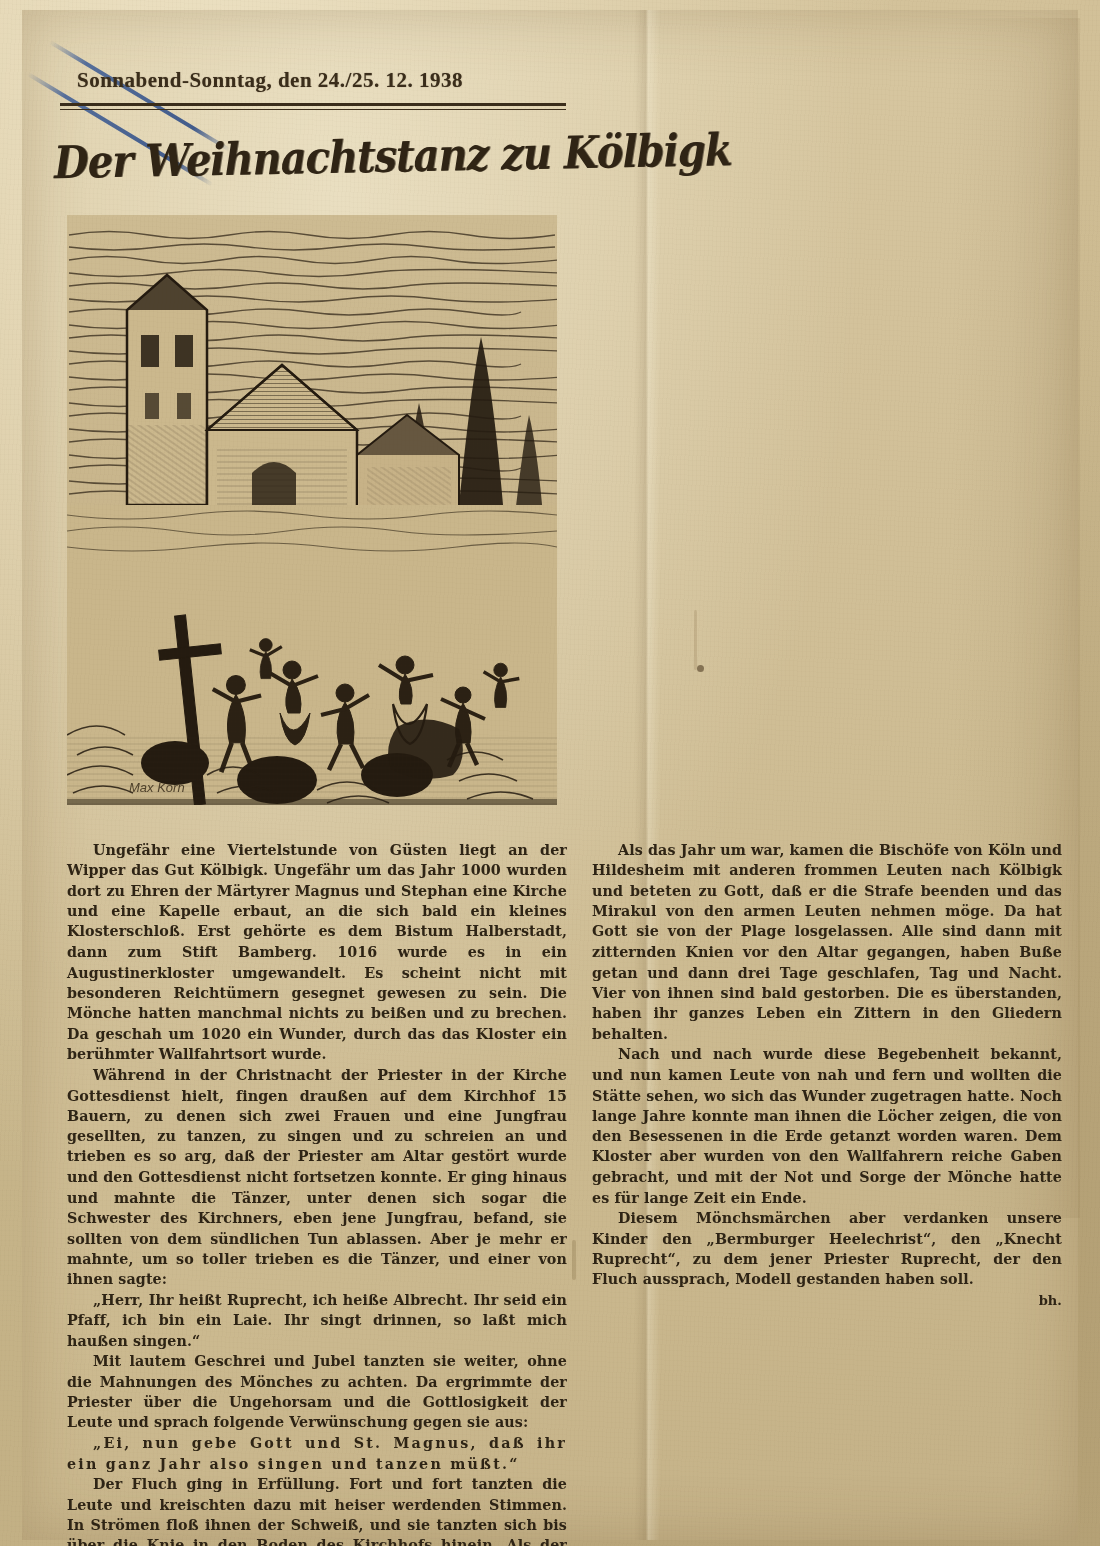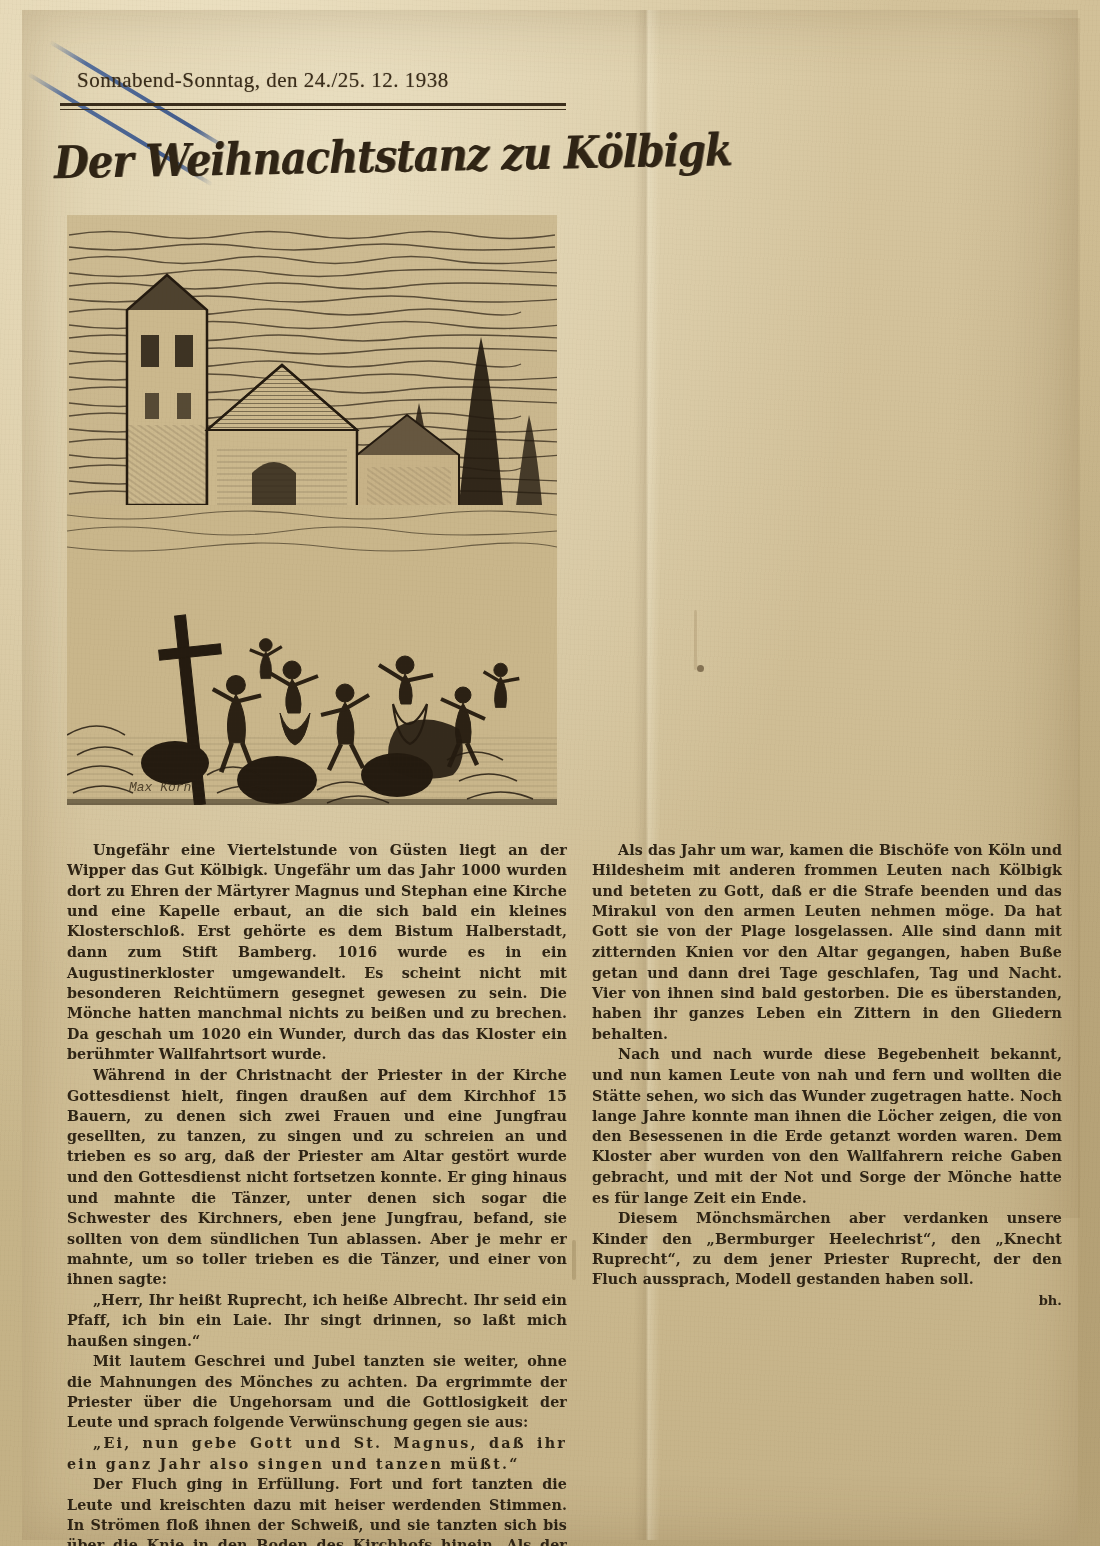--- a/index.html
+++ b/index.html
@@ -82,21 +82,21 @@
   }
   .pencil.p1 { left: 28px;  top: 30px;  width: 210px; height: 4px; transform: rotate(31deg); }
   .pencil.p2 { left: 6px;   top: 62px;  width: 215px; height: 4px; transform: rotate(31deg); }
 
   
   .dateline {
     position: absolute;
     left: 55px;
     top: 58px;
     font-family: "Liberation Serif", serif;
-    font-weight: normal;
+    font-weight: bold;
     font-size: 21px;
     letter-spacing: .5px;
     color: #3a2d1b;
     text-shadow: 0 0 1px rgba(60,45,25,.5);
   }
   .rule {
     position: absolute;
     left: 38px;
     top: 93px;
     width: 506px;
@@ -130,21 +130,21 @@
     background: #c9b territory;
     background: linear-gradient(180deg, #cdbc93 0%, #c6b389 100%);
     overflow: hidden;
   }
   #illo svg { display: block; }
 
   .illo-sig {
     position: absolute;
     left: 62px;
     bottom: 10px;
-    font-family: Liberation Mono, monospace;
+    font-family: Liberation Sans, sans-serif;
     font-size: 13px;
     font-style: italic;
     color: #3a2d1b;
     opacity: .85;
   }
 
   
   .col {
     position: absolute;
     font-family: "DejaVu Serif", serif;

